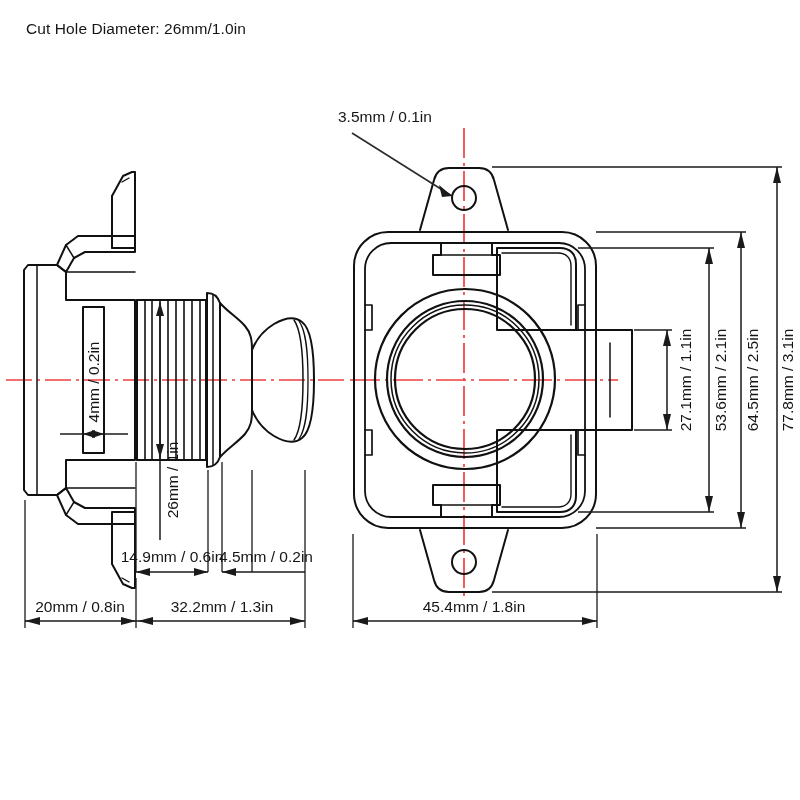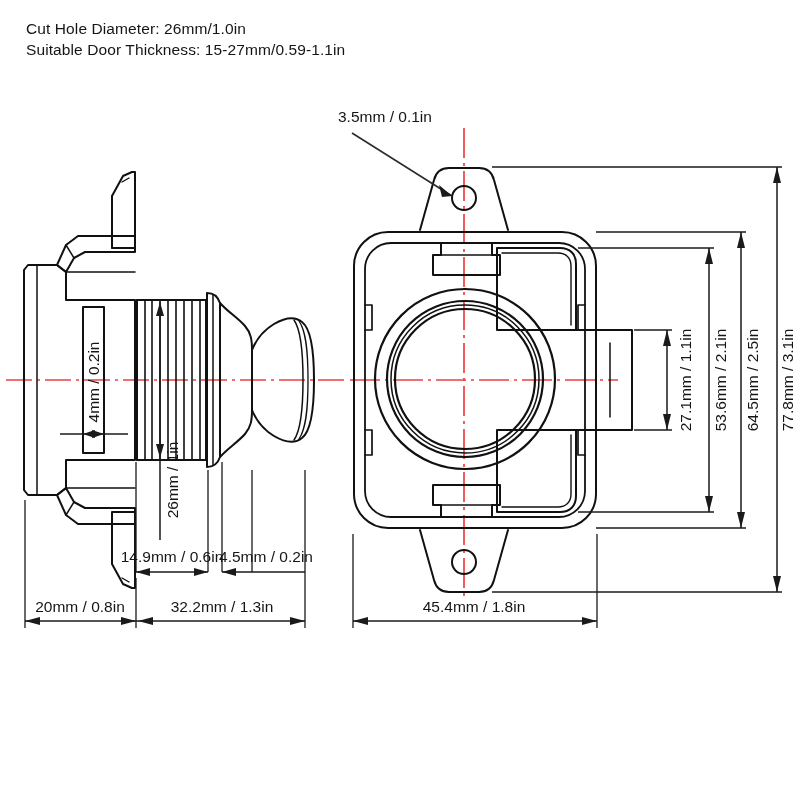--- a/index.html
+++ b/index.html
@@ -44,21 +44,20 @@
     fill: #151515;
   }
 </style>
 </head>
 <body>
 
 <div id="sheet">
 
   <div class="spec-block">
     <span class="spec-line">Cut Hole Diameter: 26mm/1.0in</span>
-    <span class="spec-line">Suitable Door Thickness: 15-27mm/0.59-1.1in</span>
   </div>
 
   <svg class="draw" viewBox="0 0 800 800">
 
     <g>
       <line x1="6" y1="380" x2="345" y2="380" stroke="#f04040" stroke-width="1.7" stroke-dasharray="26,5,3,5"></line>
       <line x1="350" y1="380" x2="618" y2="380" stroke="#f04040" stroke-width="1.7" stroke-dasharray="30,5,3,5"></line>
       <line x1="464" y1="128" x2="464" y2="600" stroke="#f04040" stroke-width="1.7" stroke-dasharray="30,5,3,5"></line>
     </g>
 

